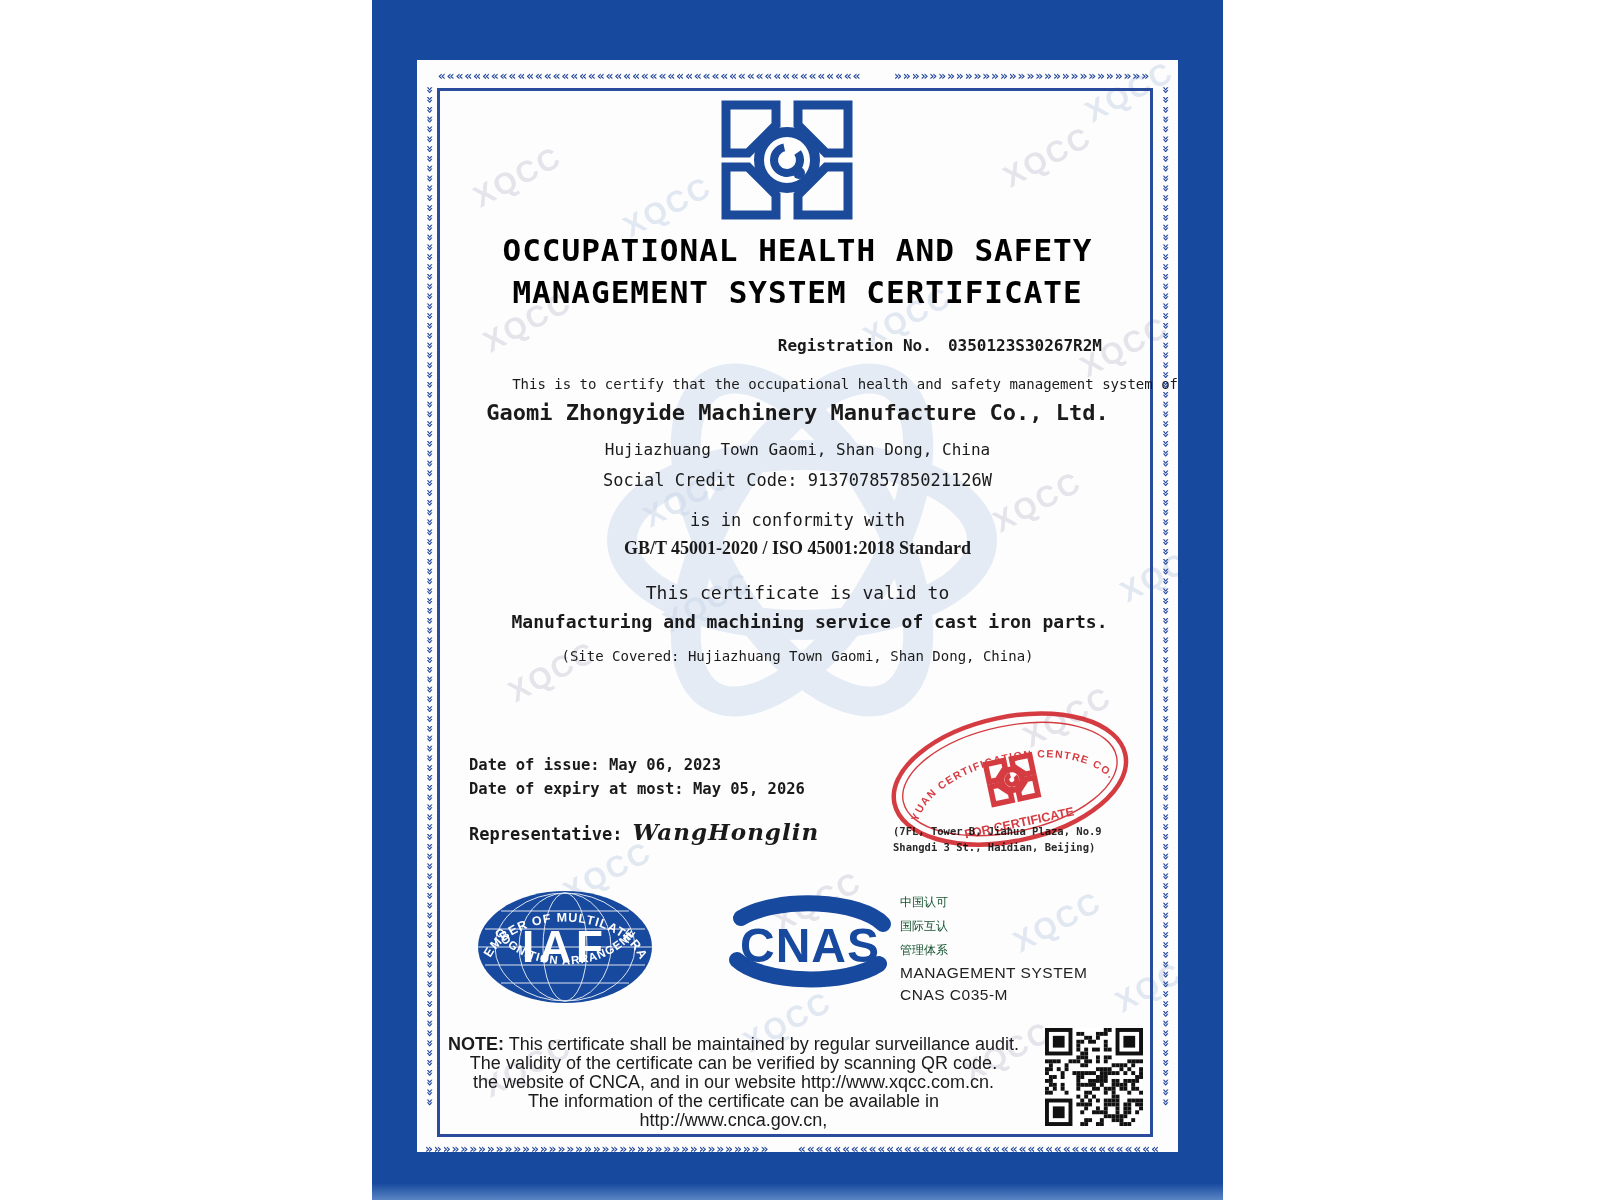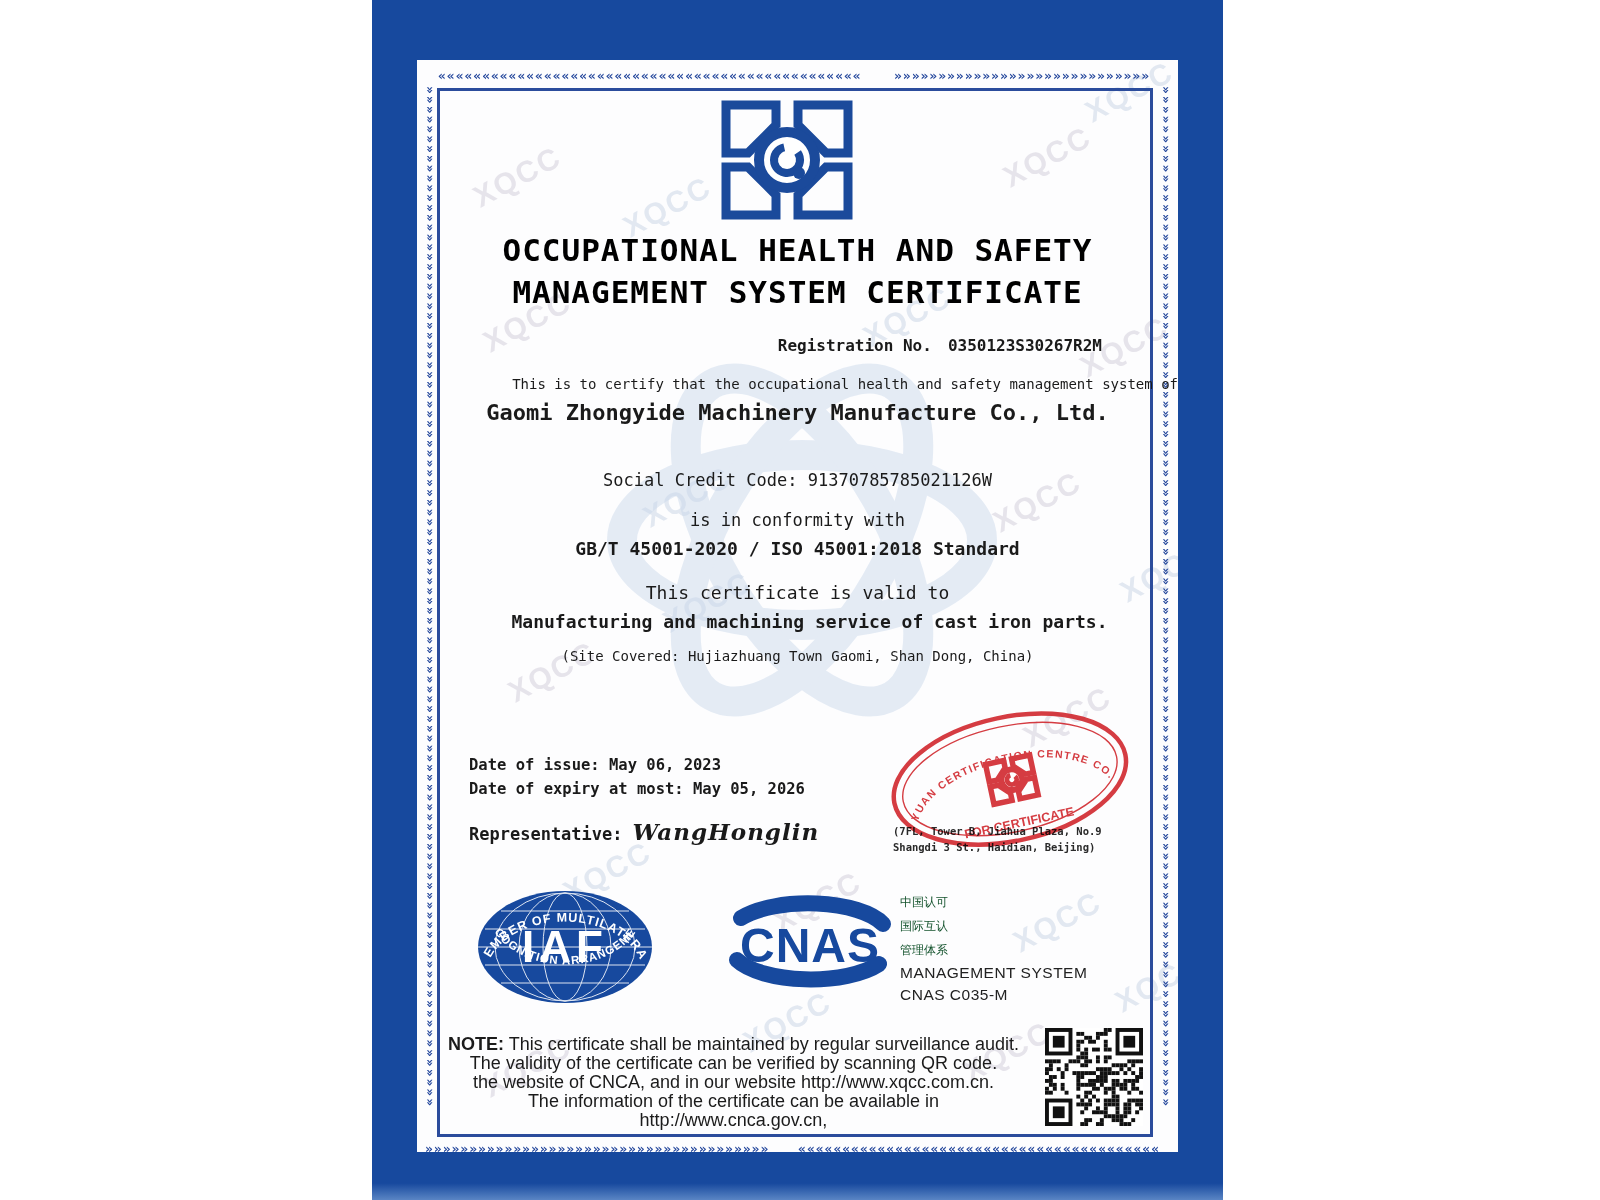--- a/index.html
+++ b/index.html
@@ -35,21 +35,21 @@
   .logo{position:absolute;left:295px;top:35px;}
   .title{font-size:31px;font-weight:bold;letter-spacing:1px;color:#000;}
   .t1{top:172px;} .t2{top:214px;}
   .reg{position:absolute;top:276px;right:76px;font-size:16px;font-weight:bold;}
   .reg .lbl{margin-right:16px;}
   .certify{top:316px;font-size:14px;text-align:right;}
   .company{top:340px;font-size:22px;font-weight:bold;}
   .addr{top:380px;font-size:16px;}
   .credit{top:410px;font-size:17px;}
   .conf{top:450px;font-size:17px;}
-  .std{top:478px;font-size:18px;font-weight:bold;}
+  .std{top:478px;font-size:18px;font-weight:bold;font-family:Liberation Serif, serif;}
   .valid{top:522px;font-size:18px;}
   .scope{top:551px;font-size:18px;font-weight:bold;padding-left:12px;}
   .site{top:588px;font-size:14px;}
   .dates{position:absolute;left:52px;top:693px;font-size:15.5px;font-weight:bold;
          line-height:24px;white-space:nowrap;}
   .rep{position:absolute;left:52px;top:758px;font-size:17px;font-weight:bold;
        white-space:nowrap;}
   .sig{font-family:"DejaVu Serif",serif;font-style:italic;font-size:23px;
        font-weight:bold;margin-left:10px;letter-spacing:1px;}
   .certifier{position:absolute;left:470px;top:697px;font-size:15.5px;
@@ -131,20 +131,21 @@
 
       <div class="cline title t2">MANAGEMENT SYSTEM CERTIFICATE</div>
       <div class="cline title t1">OCCUPATIONAL HEALTH AND SAFETY</div>
 
       <div class="reg">
         <span class="lbl">Registration No.</span><span>0350123S30267R2M</span>
       </div>
 
       <div class="cline certify">This is to certify that the occupational health and safety management system of</div>
       <div class="cline company">Gaomi Zhongyide Machinery Manufacture Co., Ltd.</div>
+      <div class="cline addr">Hujiazhuang Town Gaomi, Shan Dong, China</div>
       <div class="cline credit">Social Credit Code: 91370785785021126W</div>
       <div class="cline conf">is in conformity with</div>
       <div class="cline std">GB/T 45001-2020 / ISO 45001:2018 Standard</div>
       <div class="cline valid">This certificate is valid to</div>
       <div class="cline scope">Manufacturing and machining service of cast iron parts.</div>
       <div class="cline site">(Site Covered: Hujiazhuang Town Gaomi, Shan Dong, China)</div>
 
       <div class="dates">
         <div>Date of issue: May 06, 2023</div>
         <div>Date of expiry at most: May 05, 2026</div>

